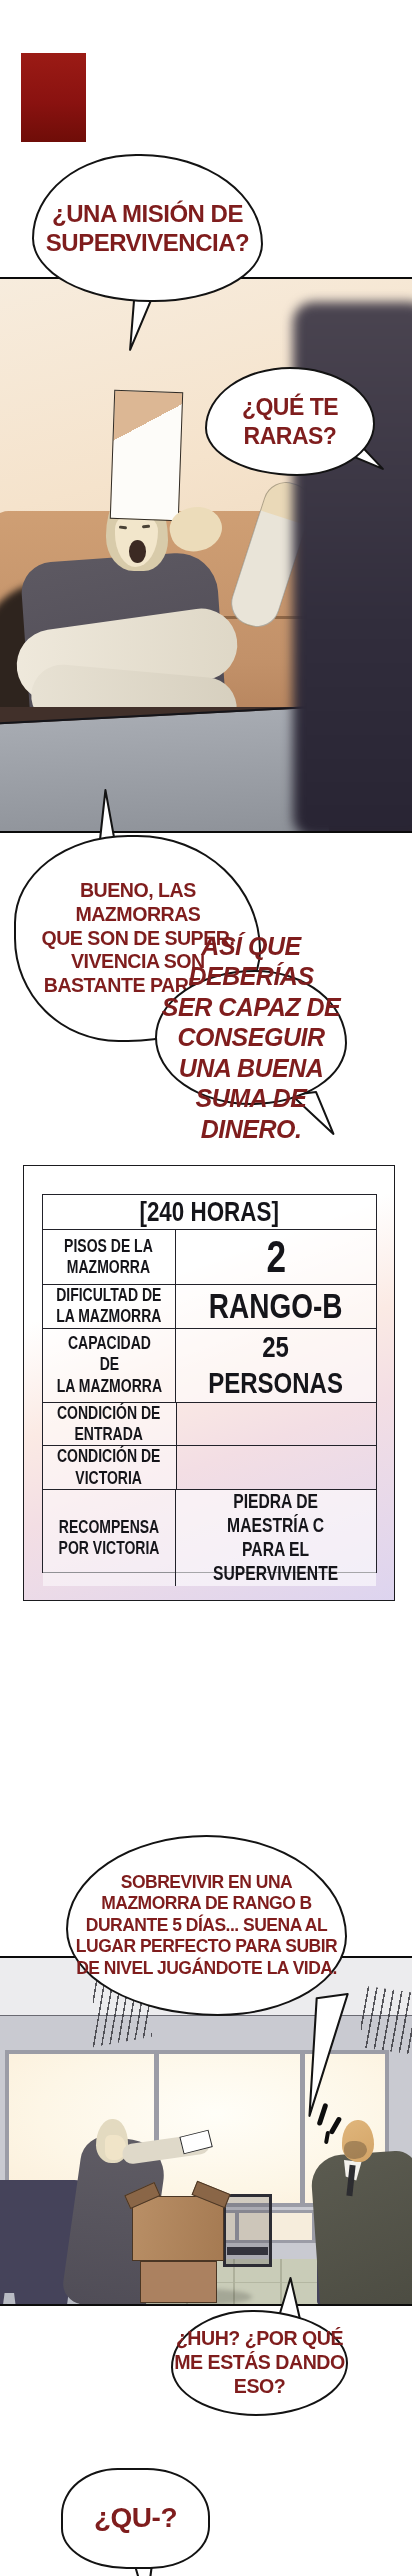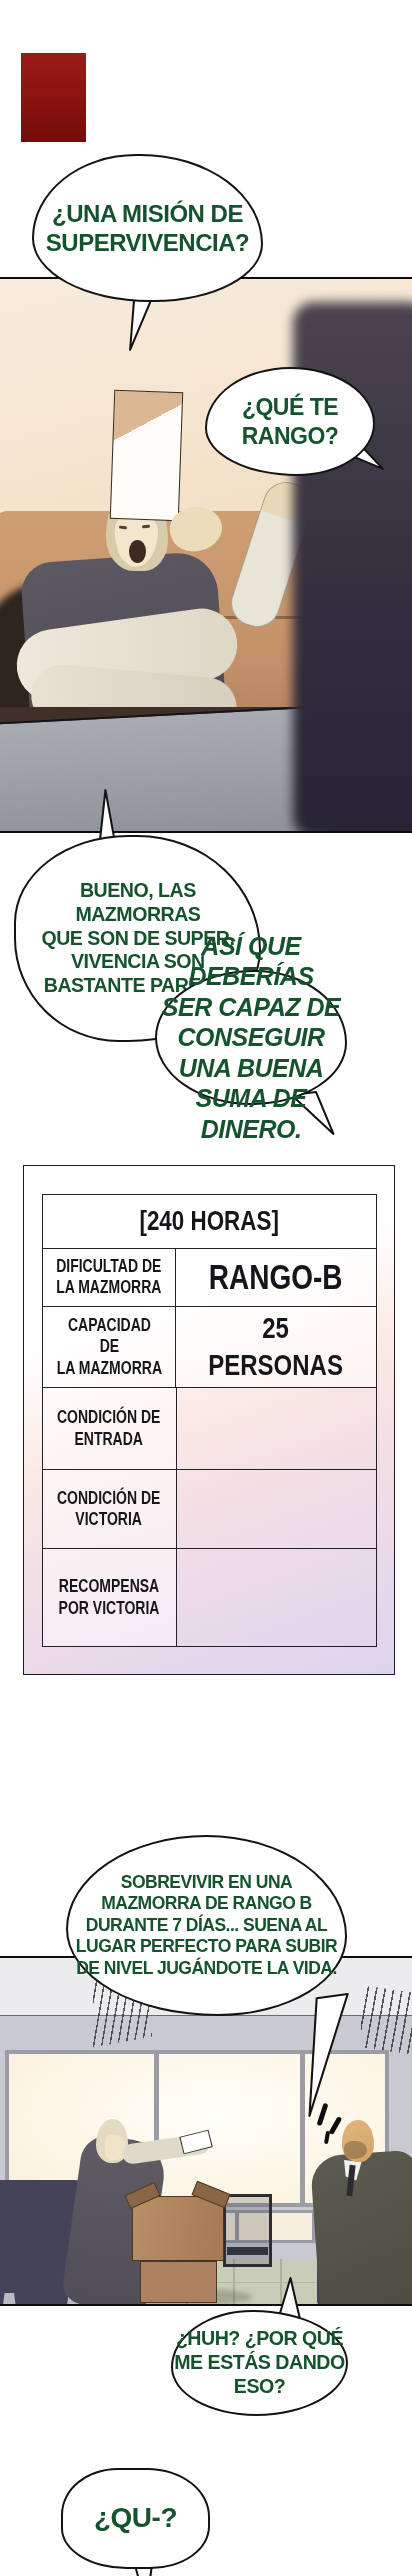--- a/index.html
+++ b/index.html
@@ -4,21 +4,21 @@
 <style>
   html,body{margin:0;padding:0;background:#ffffff;}
   .page{position:relative;width:412px;height:3156px;background:#ffffff;overflow:hidden;
         font-family:"Liberation Sans","DejaVu Sans",sans-serif;}
   
   .abs{position:absolute;}
   .panel{position:absolute;left:0;width:412px;overflow:hidden;border-top:2.6px solid #0b0b0b;
          border-bottom:2.6px solid #0b0b0b;box-sizing:border-box;z-index:1;}
   .bubble{position:absolute;background:#ffffff;border:2.1px solid #131313;z-index:6;
           display:flex;align-items:center;justify-content:center;text-align:center;
-          color:#14532d;font-weight:700;white-space:pre-line;box-sizing:border-box;
+          color:#7f1d1d;font-weight:700;white-space:pre-line;box-sizing:border-box;
           letter-spacing:-0.5px;line-height:1.22;}
   .tail{position:absolute;z-index:5;overflow:visible;}
   .tail polygon{fill:#ffffff;stroke:#131313;stroke-width:4;stroke-linejoin:round;}
   
   #red-marker{left:20.6px;top:53px;width:65px;height:89px;z-index:3;
     background:linear-gradient(180deg,#9b1b15 0%,#8a1210 55%,#6f0d08 100%);}
   
   #b1{left:32px;top:154px;width:231px;height:148px;font-size:24px;
       border-radius:46% 54% 48% 52% / 58% 62% 40% 44%;}
   #b2{left:205px;top:367px;width:170px;height:109px;font-size:23px;
@@ -27,21 +27,21 @@
       border-radius:48% 52% 56% 44% / 44% 58% 46% 52%;}
   #b3b{left:155px;top:970px;width:192px;height:135px;font-size:25px;z-index:7;
       border-radius:52% 48% 50% 50% / 50% 54% 46% 50%;font-style:italic;}
   #b4{left:66px;top:1835px;width:281px;height:181px;font-size:17.5px;
       border-radius:50% 50% 46% 54% / 52% 56% 44% 48%;}
   #b5{left:171px;top:2310px;width:177px;height:106px;font-size:19.6px;
       border-radius:46% 54% 52% 48% / 54% 50% 50% 46%;}
   #bqu{left:61px;top:2468px;width:149px;height:101px;font-size:28px;
       border-radius:38% 42% 40% 44% / 46% 48% 42% 40%;}
   
-  #dtable{left:23px;top:1165px;width:372px;height:510px;z-index:4;border:1.5px solid #1b1b1f;
+  #dtable{left:23px;top:1165px;width:372px;height:436px;z-index:4;border:1.5px solid #1b1b1f;
     box-sizing:border-box;
     background:linear-gradient(160deg,#ffffff 0%,#ffffff 28%,#fbeae4 48%,#f3dee4 64%,#ddd4ef 100%);}
   #itable{position:absolute;left:17.5px;right:17.5px;top:28px;bottom:27px;border:1.5px solid #22222a;
     display:flex;flex-direction:column;}
   .t-header{flex:90 0 0;display:flex;align-items:center;justify-content:center;
     background:rgba(255,255,255,.55);}
   .t-row{display:flex;border-top:1.5px solid #22222a;}
   .t-label{width:40%;border-right:1.5px solid #22222a;display:flex;align-items:center;
     justify-content:center;background:rgba(255,255,255,.5);text-align:center;}
   .t-value{width:60%;display:flex;align-items:center;justify-content:center;
@@ -186,21 +186,21 @@
     </div>
     <div class="abs p1-arm-up"></div>
     <div class="abs p1-card"></div>
     <div class="abs p1-hand"></div>
     <div class="abs p1-darkfloor"></div>
     <div class="abs p1-table"></div>
     <div class="abs p1-silhouette"></div>
   </div>
 
   <div class="bubble" id="b2">¿QUÉ TE
-RANGO?</div>
+RARAS?</div>
   <svg class="tail" style="left:344px;top:426px" width="43" height="47" viewBox="0 0 84 92">
     <polygon points="8,12 14,58 76,84"></polygon>
   </svg>
 
   <svg class="tail" style="left:95px;top:787px" width="25" height="63" viewBox="0 0 48 122">
     <polygon points="8,116 40,116 20,6"></polygon>
   </svg>
   <div class="bubble" id="b3a">BUENO, LAS MAZMORRAS
 QUE SON DE SUPER.
 VIVENCIA SON
@@ -211,20 +211,29 @@
 SUMA DE DINERO.</div>
   <svg class="tail" style="left:286px;top:1091px" width="53" height="47" viewBox="0 0 102 92">
     <polygon points="10,8 58,2 92,84"></polygon>
   </svg>
 
   <div class="abs" id="dtable">
     <div id="itable">
       <div class="t-header">
         <span class="cond">[240 HORAS]</span>
       </div>
+      <div class="t-row r0">
+        <div class="t-label">
+            <span class="cond">PISOS DE LA
+MAZMORRA</span>
+          </div>
+        <div class="t-value">
+            <span class="cond v0">2</span>
+          </div>
+      </div>
       <div class="t-row r1">
         <div class="t-label">
             <span class="cond">DIFICULTAD DE
 LA MAZMORRA</span>
           </div>
         <div class="t-value">
             <span class="cond v1">RANGO-B</span>
           </div>
       </div>
       <div class="t-row r2">
@@ -246,27 +255,31 @@
         <div class="t-label">
             <span class="cond">CONDICIÓN DE
 VICTORIA</span>
           </div>
       </div>
       <div class="t-row r5">
         <div class="t-label">
             <span class="cond">RECOMPENSA
 POR VICTORIA</span>
           </div>
+        <div class="t-value">
+            <span class="cond v5">PIEDRA DE MAESTRÍA C
+PARA EL SUPERVIVIENTE</span>
+          </div>
       </div>
     </div>
   </div>
 
   <div class="bubble" id="b4">SOBREVIVIR EN UNA
 MAZMORRA DE RANGO B
-DURANTE 7 DÍAS... SUENA AL
+DURANTE 5 DÍAS... SUENA AL
 LUGAR PERFECTO PARA SUBIR
 DE NIVEL JUGÁNDOTE LA VIDA.</div>
   <svg class="tail" style="left:297px;top:1993px" width="58" height="127" viewBox="0 0 112 246">
     <polygon points="38,10 98,2 24,238"></polygon>
   </svg>
 
   <div class="panel" id="panel2">
     <div class="abs p2-ceiling"></div>
     <div class="abs p2-lights left"></div>
     <div class="abs p2-lights right"></div>

